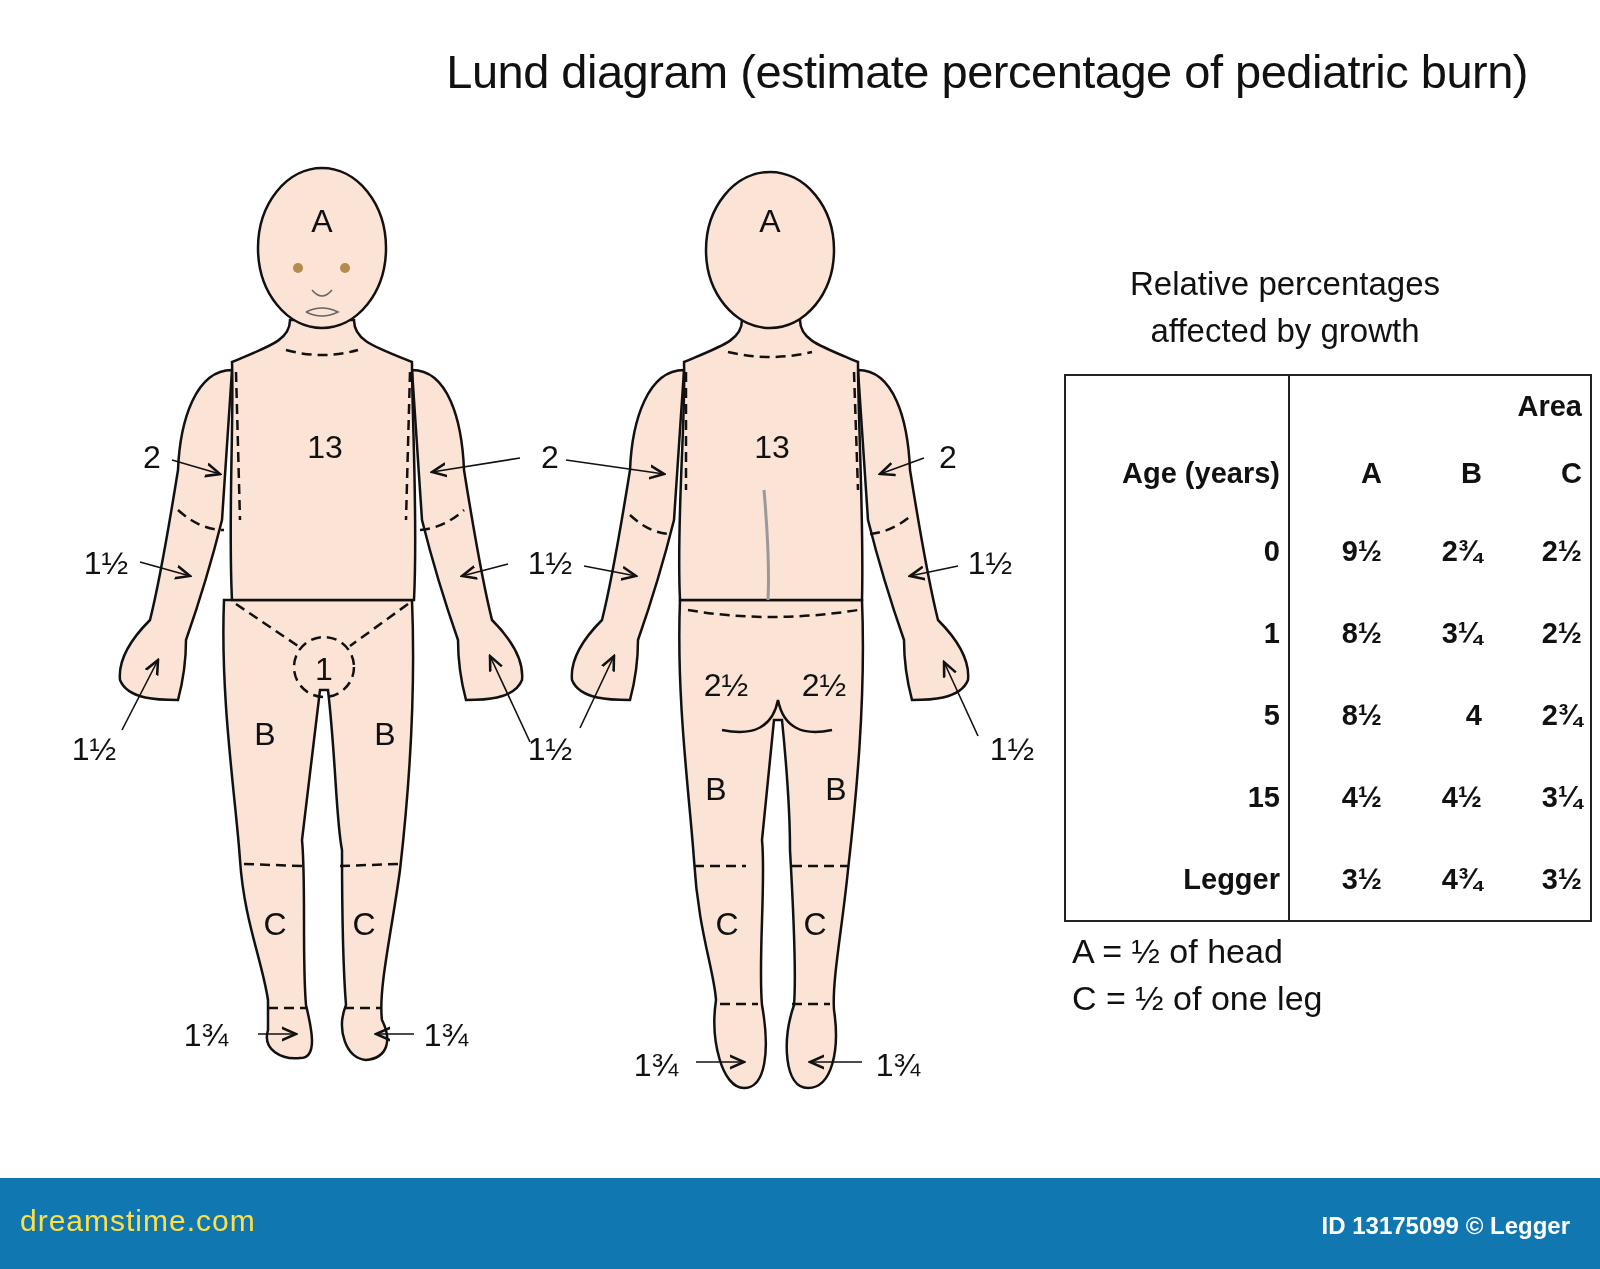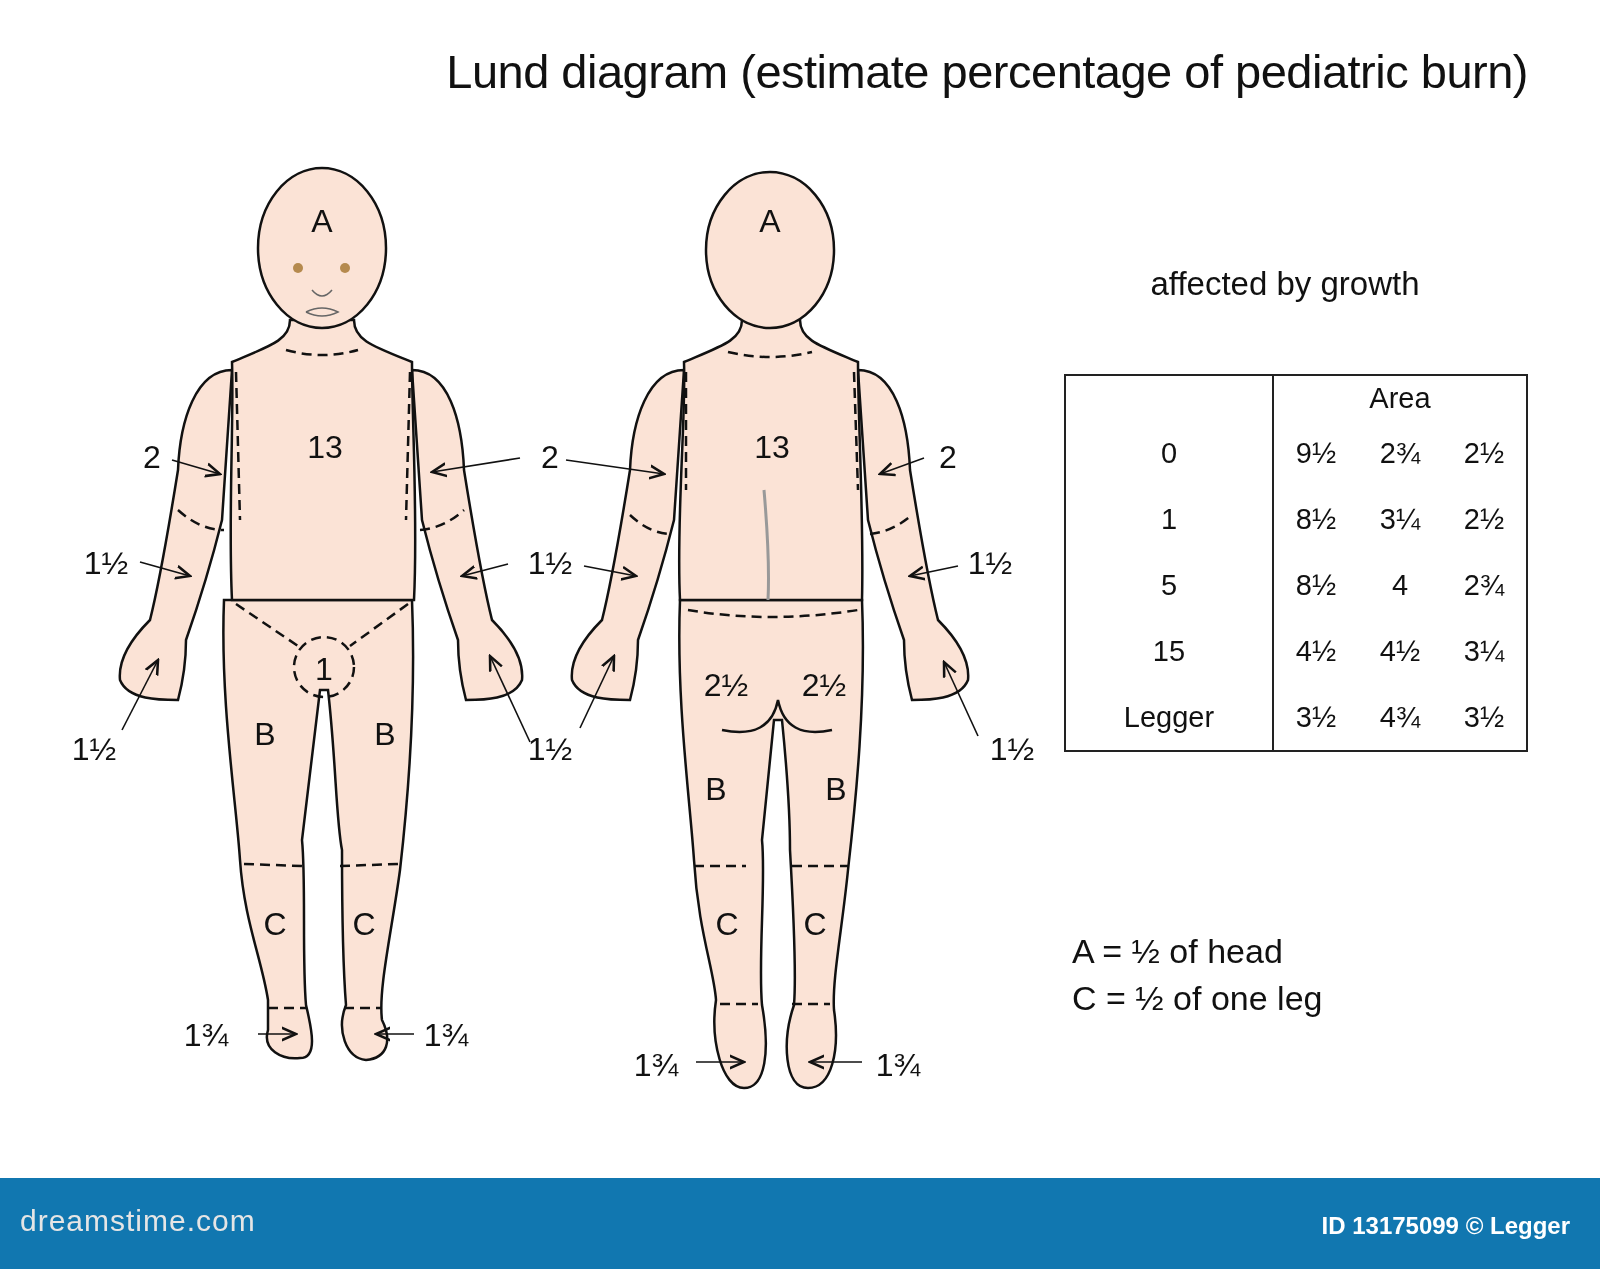--- a/index.html
+++ b/index.html
@@ -3,28 +3,28 @@
 <meta charset="utf-8">
 <style>
   html, body { margin:0; padding:0; }
   body { width:1600px; height:1269px; position:relative; background:#ffffff; overflow:hidden;
          font-family:"Liberation Sans", sans-serif; color:#111; }
   .title { position:absolute; left:8px; width:1520px; top:44px; text-align:right; font-size:47px; letter-spacing:-0.5px; }
   svg.figs { position:absolute; left:0; top:0; }
   .lbl { font-family:"Liberation Sans", sans-serif; font-size:32px; fill:#111; }
   .panel-title { position:absolute; left:1060px; width:450px; top:260px; text-align:center; font-size:33px; line-height:47px; }
   table.growth { position:absolute; left:1064px; top:374px; border-collapse:collapse; border:2px solid #222; font-size:29px; }
-  table.growth td, table.growth th { font-weight:normal; text-align:center; padding:0; height:66px; }
+  table.growth td, table.growth th { font-weight:bold; text-align:right; padding:8px; height:66px; }
   table.growth .agecol { width:206px; border-right:2px solid #222; }
   table.growth .v { width:84px; }
   table.growth tr.area th { height:44px; }
   table.growth tr.hdr th { height:58px; }
   .legend { position:absolute; left:1072px; top:928px; font-size:34px; line-height:47px; }
   .footer { position:absolute; left:0; top:1178px; width:1600px; height:91px; background:#1177b0; }
-  .brand { position:absolute; left:20px; top:26px; color:#e5e5e5; font-size:30px; letter-spacing:1px; }
+  .brand { position:absolute; left:20px; top:26px; color:#fde047; font-size:30px; letter-spacing:1px; }
   .credit { position:absolute; right:30px; top:34px; color:#fff; font-size:24px; font-weight:bold;text-align:right; }
 </style>
 </head>
 <body>
 
 <div class="title">Lund diagram (estimate percentage of pediatric burn)</div>
 
 <svg class="figs" width="1060" height="1170" viewBox="0 0 1060 1170">
   <defs>
     <marker id="ah" markerWidth="10" markerHeight="10" refX="9" refY="5" orient="auto">
@@ -130,28 +130,35 @@
     <line x1="580" y1="728" x2="614" y2="656"></line>
     <line x1="924" y1="458" x2="880" y2="474"></line>
     <line x1="958" y1="566" x2="910" y2="576"></line>
     <line x1="978" y1="736" x2="944" y2="662"></line>
     <line x1="696" y1="1062" x2="744" y2="1062"></line>
     <line x1="862" y1="1062" x2="810" y2="1062"></line>
   </g>
 </svg>
 
 <div class="panel-title">
+  <div>Relative percentages</div>
   <div>affected by growth</div>
 </div>
 
 <table class="growth">
   <tbody>
       <tr class="area">
     <th class="agecol"></th>
     <th colspan="3">Area</th>
+  </tr>
+  <tr class="hdr">
+    <th class="agecol">Age (years)</th>
+    <th class="v">A</th>
+    <th class="v">B</th>
+    <th class="v">C</th>
   </tr>
   <tr>
     <td class="agecol">0</td>
     <td class="v">9½</td>
     <td class="v">2¾</td>
     <td class="v">2½</td>
   </tr>
   <tr>
     <td class="agecol">1</td>
     <td class="v">8½</td>

